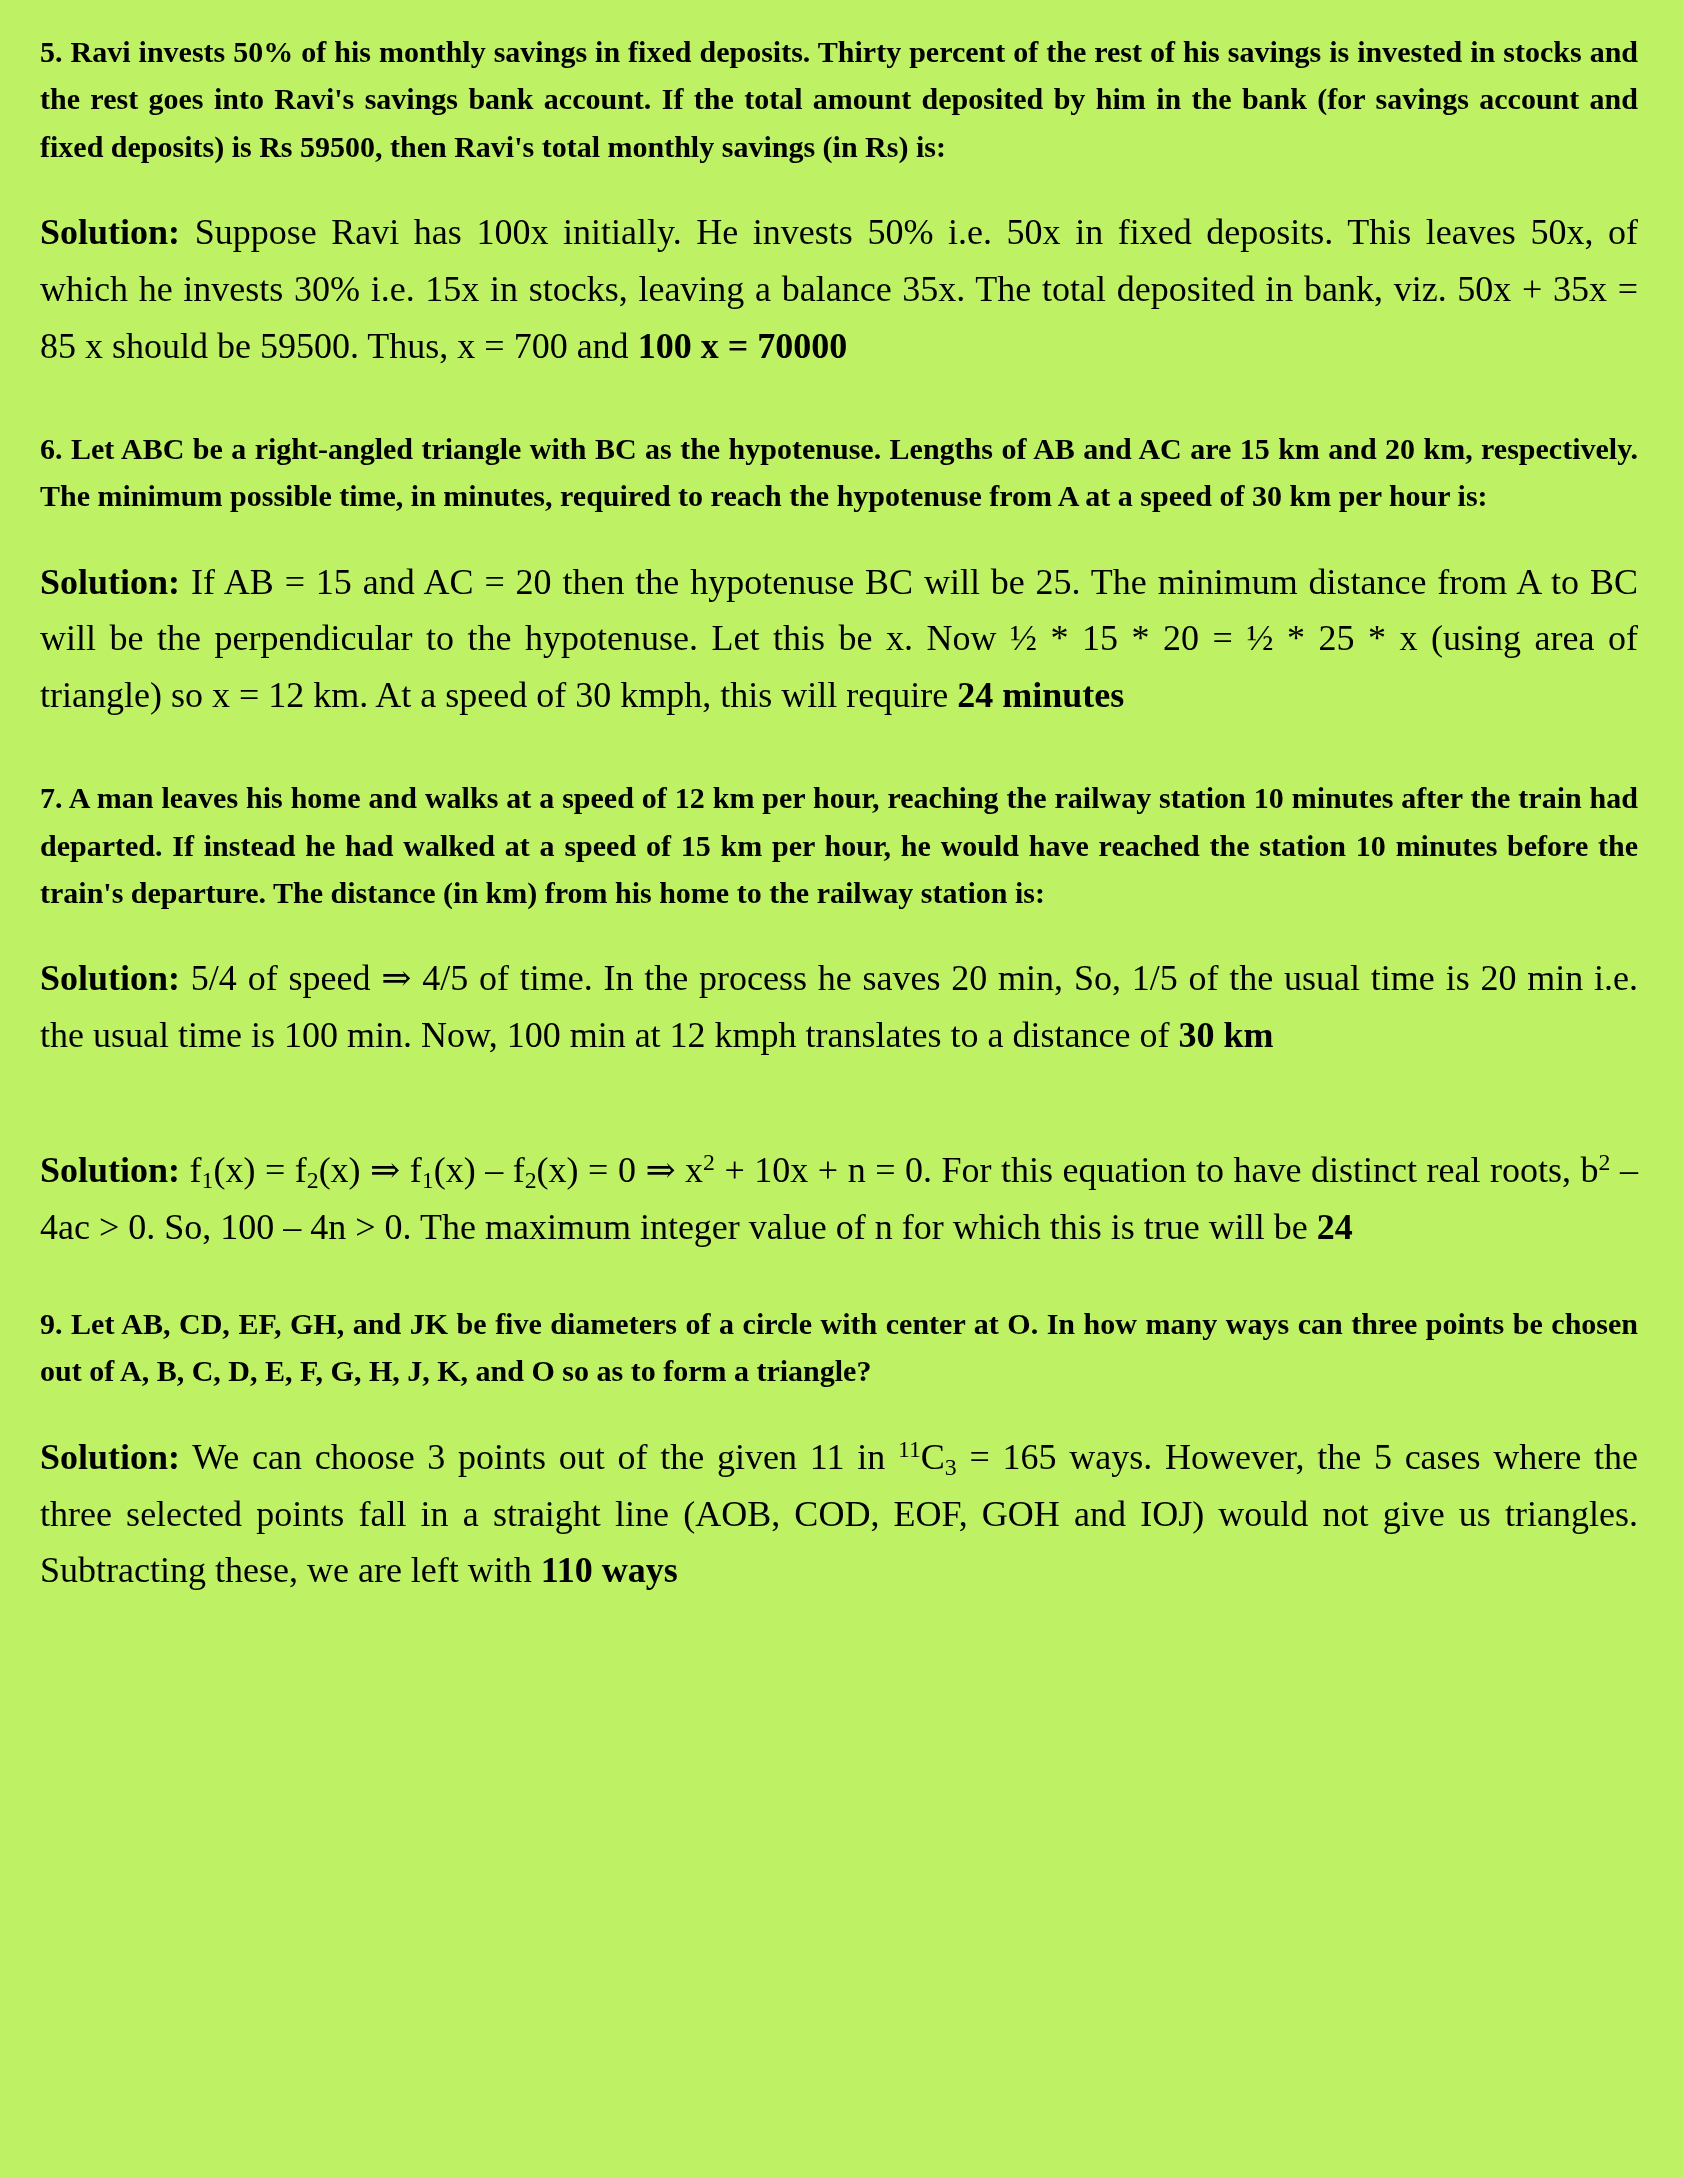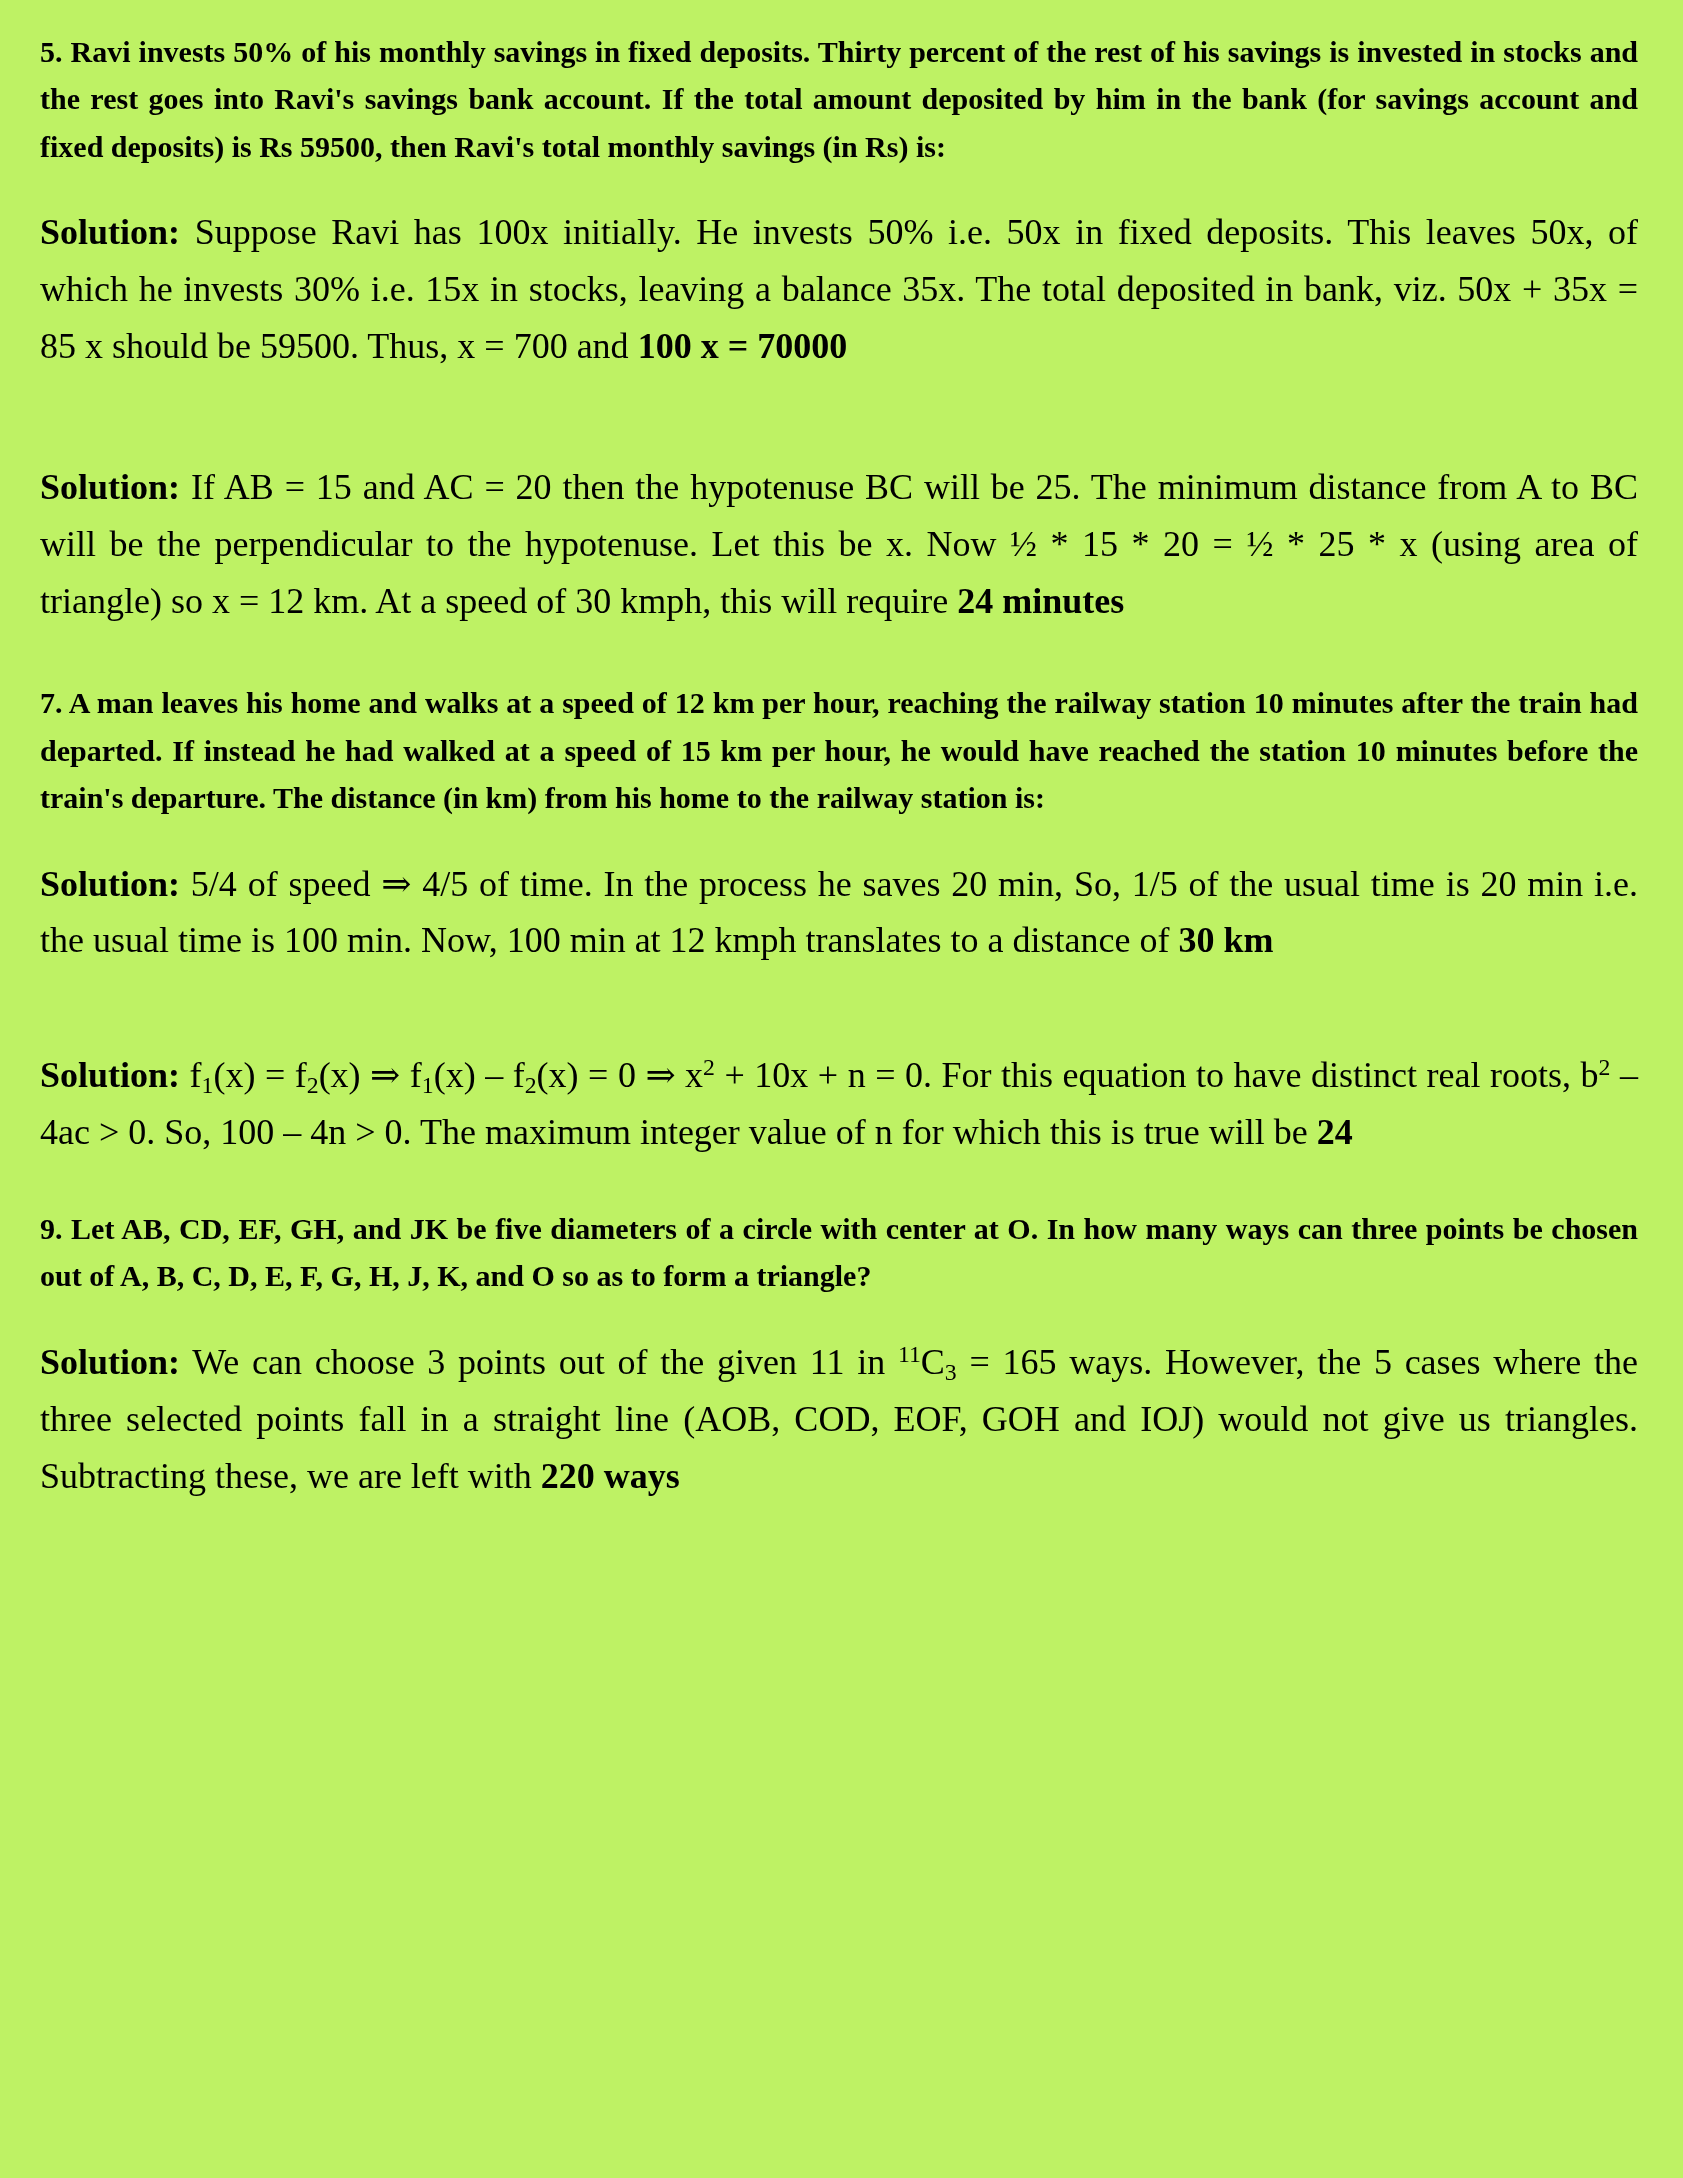--- a/index.html
+++ b/index.html
@@ -74,20 +74,21 @@
 
   <div class="qa-block">
     <p class="question">5. Ravi invests 50% of his monthly savings in fixed deposits. Thirty percent of the rest of his savings is invested in stocks and the rest goes into Ravi's savings bank account. If the total amount deposited by him in the bank (for savings account and fixed deposits) is Rs 59500, then Ravi's total monthly savings (in Rs) is:</p>
     <div class="gap-q-to-s"></div>
     <p class="solution"><span class="lead">Solution:</span><span> Suppose Ravi has 100x initially. He invests 50% i.e. 50x in fixed deposits. This leaves 50x, of which he invests 30% i.e. 15x in stocks, leaving a balance 35x. The total deposited in bank, viz. 50x + 35x = 85 x should be 59500. Thus, x = 700 and <span class="ans">100 x = 70000</span></span></p>
   </div>
 
   <div class="gap-block"></div>
 
   <div class="qa-block">
+    <p class="question">6. Let ABC be a right-angled triangle with BC as the hypotenuse. Lengths of AB and AC are 15 km and 20 km, respectively. The minimum possible time, in minutes, required to reach the hypotenuse from A at a speed of 30 km per hour is:</p>
     <div class="gap-q-to-s"></div>
     <p class="solution"><span class="lead">Solution:</span><span> If AB = 15 and AC = 20 then the hypotenuse BC will be 25. The minimum distance from A to BC will be the perpendicular to the hypotenuse. Let this be x. Now ½ * 15 * 20 = ½ * 25 * x (using area of triangle) so x = 12 km. At a speed of 30 kmph, this will require <span class="ans">24 minutes</span></span></p>
   </div>
 
   <div class="gap-block"></div>
 
   <div class="qa-block">
     <p class="question">7. A man leaves his home and walks at a speed of 12 km per hour, reaching the railway station 10 minutes after the train had departed. If instead he had walked at a speed of 15 km per hour, he would have reached the station 10 minutes before the train's departure. The distance (in km) from his home to the railway station is:</p>
     <div class="gap-q-to-s"></div>
     <p class="solution"><span class="lead">Solution:</span><span> 5/4 of speed ⇒ 4/5 of time. In the process he saves 20 min, So, 1/5 of the usual time is 20 min i.e. the usual time is 100 min. Now, 100 min at 12 kmph translates to a distance of <span class="ans">30 km</span></span></p>
@@ -98,17 +99,17 @@
   <div class="qa-block">
     <div class="gap-q-to-s"></div>
     <p class="solution"><span class="lead">Solution:</span><span> f<sub>1</sub>(x) = f<sub>2</sub>(x) ⇒ f<sub>1</sub>(x) – f<sub>2</sub>(x) = 0 ⇒ x<sup>2</sup> + 10x + n = 0. For this equation to have distinct real roots, b<sup>2</sup> – 4ac &gt; 0. So, 100 – 4n &gt; 0. The maximum integer value of n for which this is true will be <span class="ans">24</span></span></p>
   </div>
 
   <div class="gap-block-sm"></div>
 
   <div class="qa-block">
     <p class="question">9. Let AB, CD, EF, GH, and JK be five diameters of a circle with center at O. In how many ways can three points be chosen out of A, B, C, D, E, F, G, H, J, K, and O so as to form a triangle?</p>
     <div class="gap-q-to-s"></div>
-    <p class="solution"><span class="lead">Solution:</span><span> We can choose 3 points out of the given 11 in <span class="presup">11</span>C<sub>3</sub> = 165 ways. However, the 5 cases where the three selected points fall in a straight line (AOB, COD, EOF, GOH and IOJ) would not give us triangles. Subtracting these, we are left with <span class="ans">220 ways</span></span></p>
+    <p class="solution"><span class="lead">Solution:</span><span> We can choose 3 points out of the given 11 in <span class="presup">11</span>C<sub>3</sub> = 165 ways. However, the 5 cases where the three selected points fall in a straight line (AOB, COD, EOF, GOH and IOJ) would not give us triangles. Subtracting these, we are left with <span class="ans">110 ways</span></span></p>
   </div>
 
 </div>
 
 
 </body></html>

